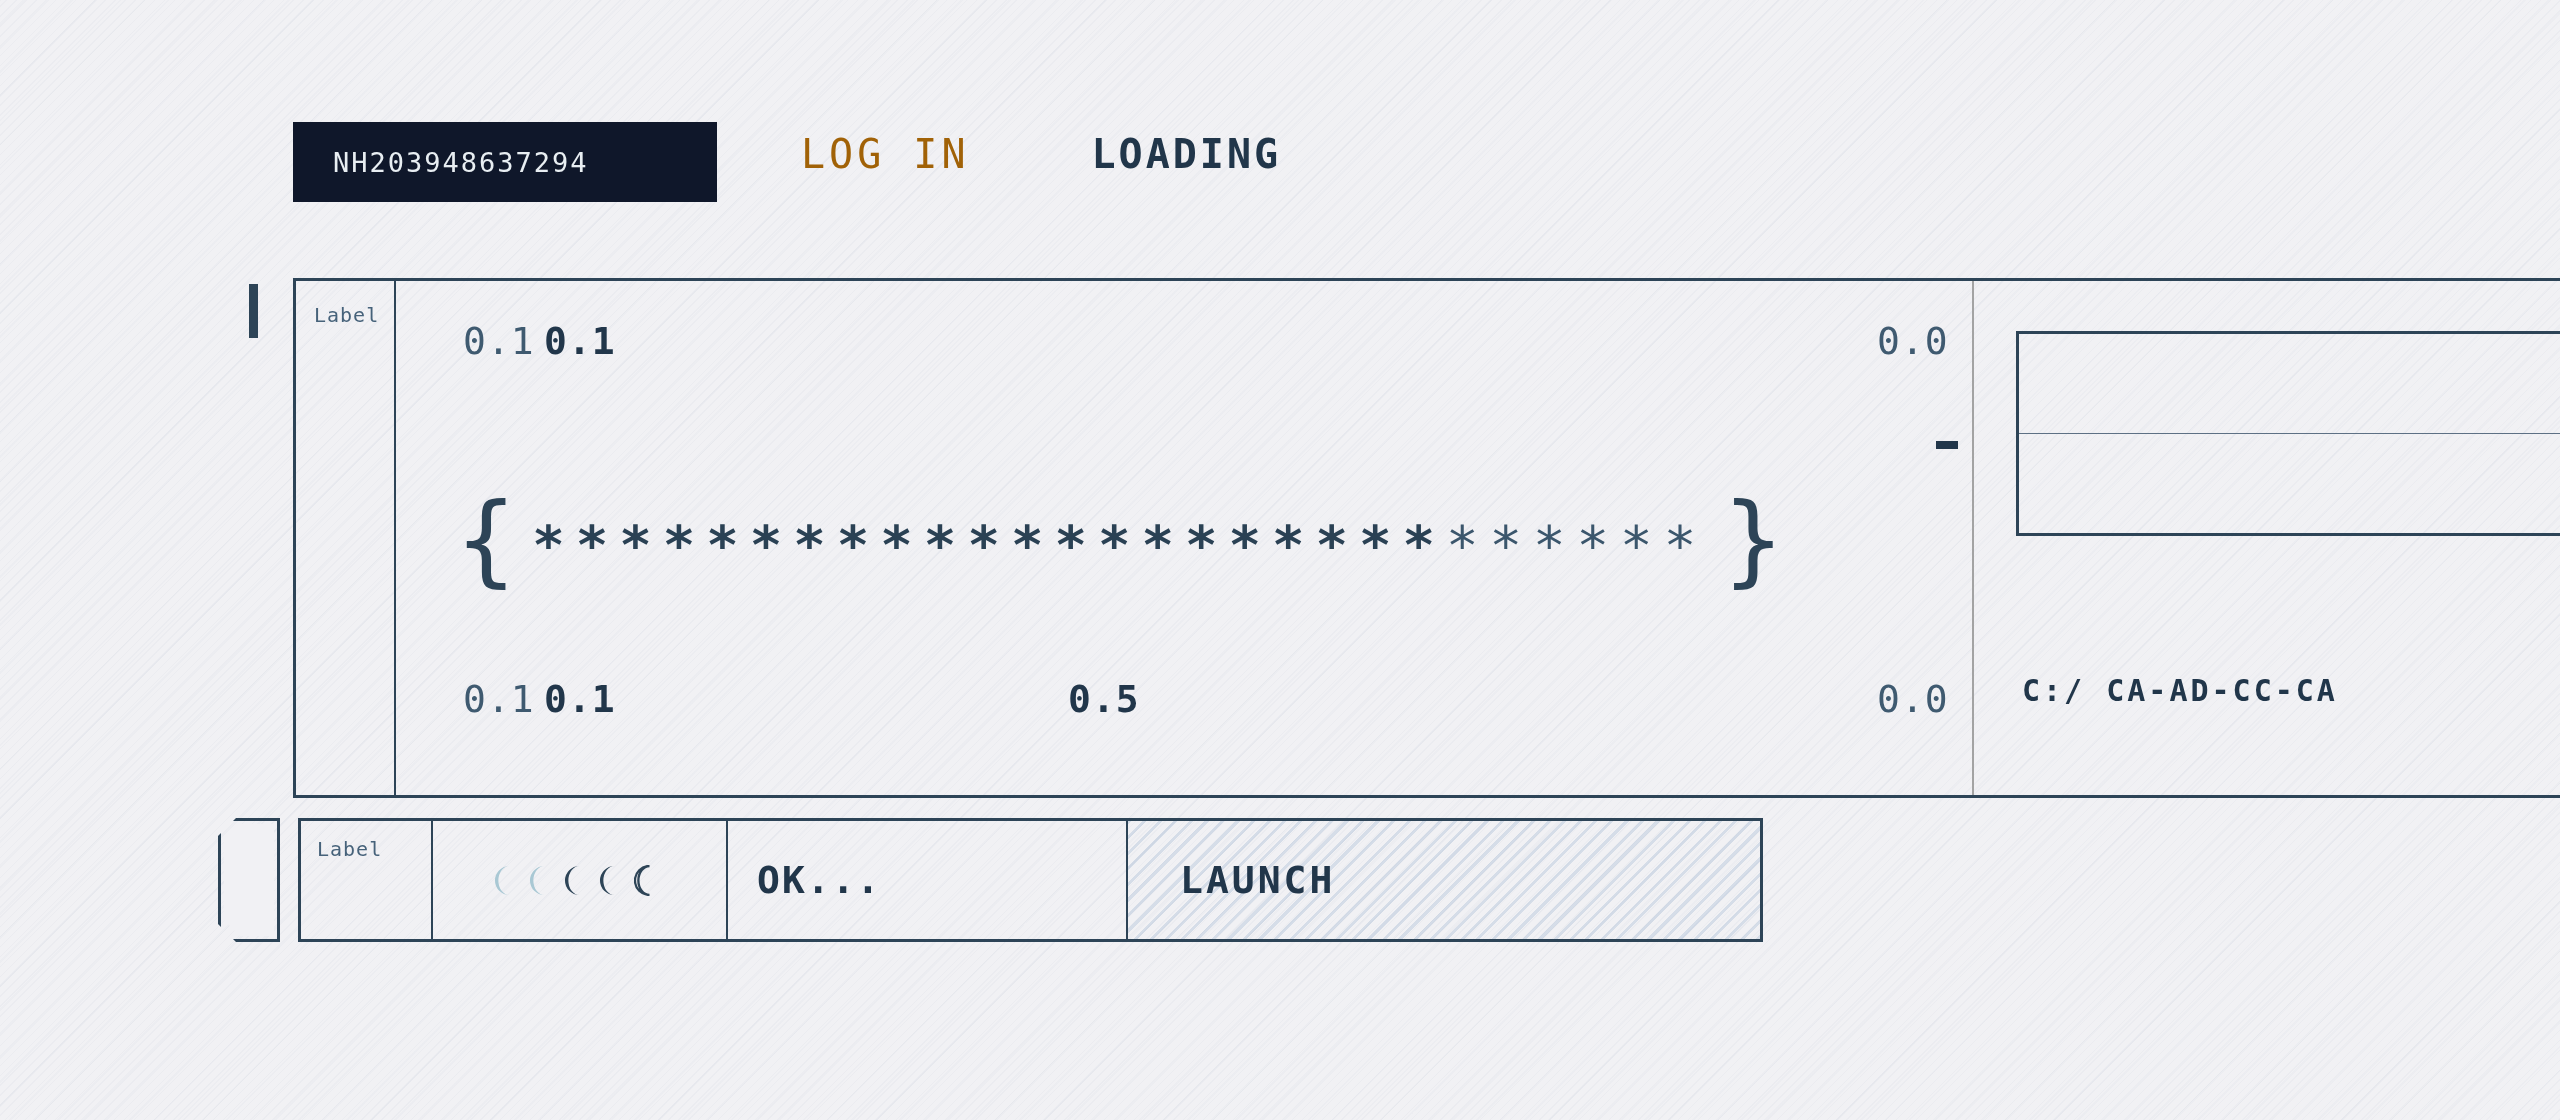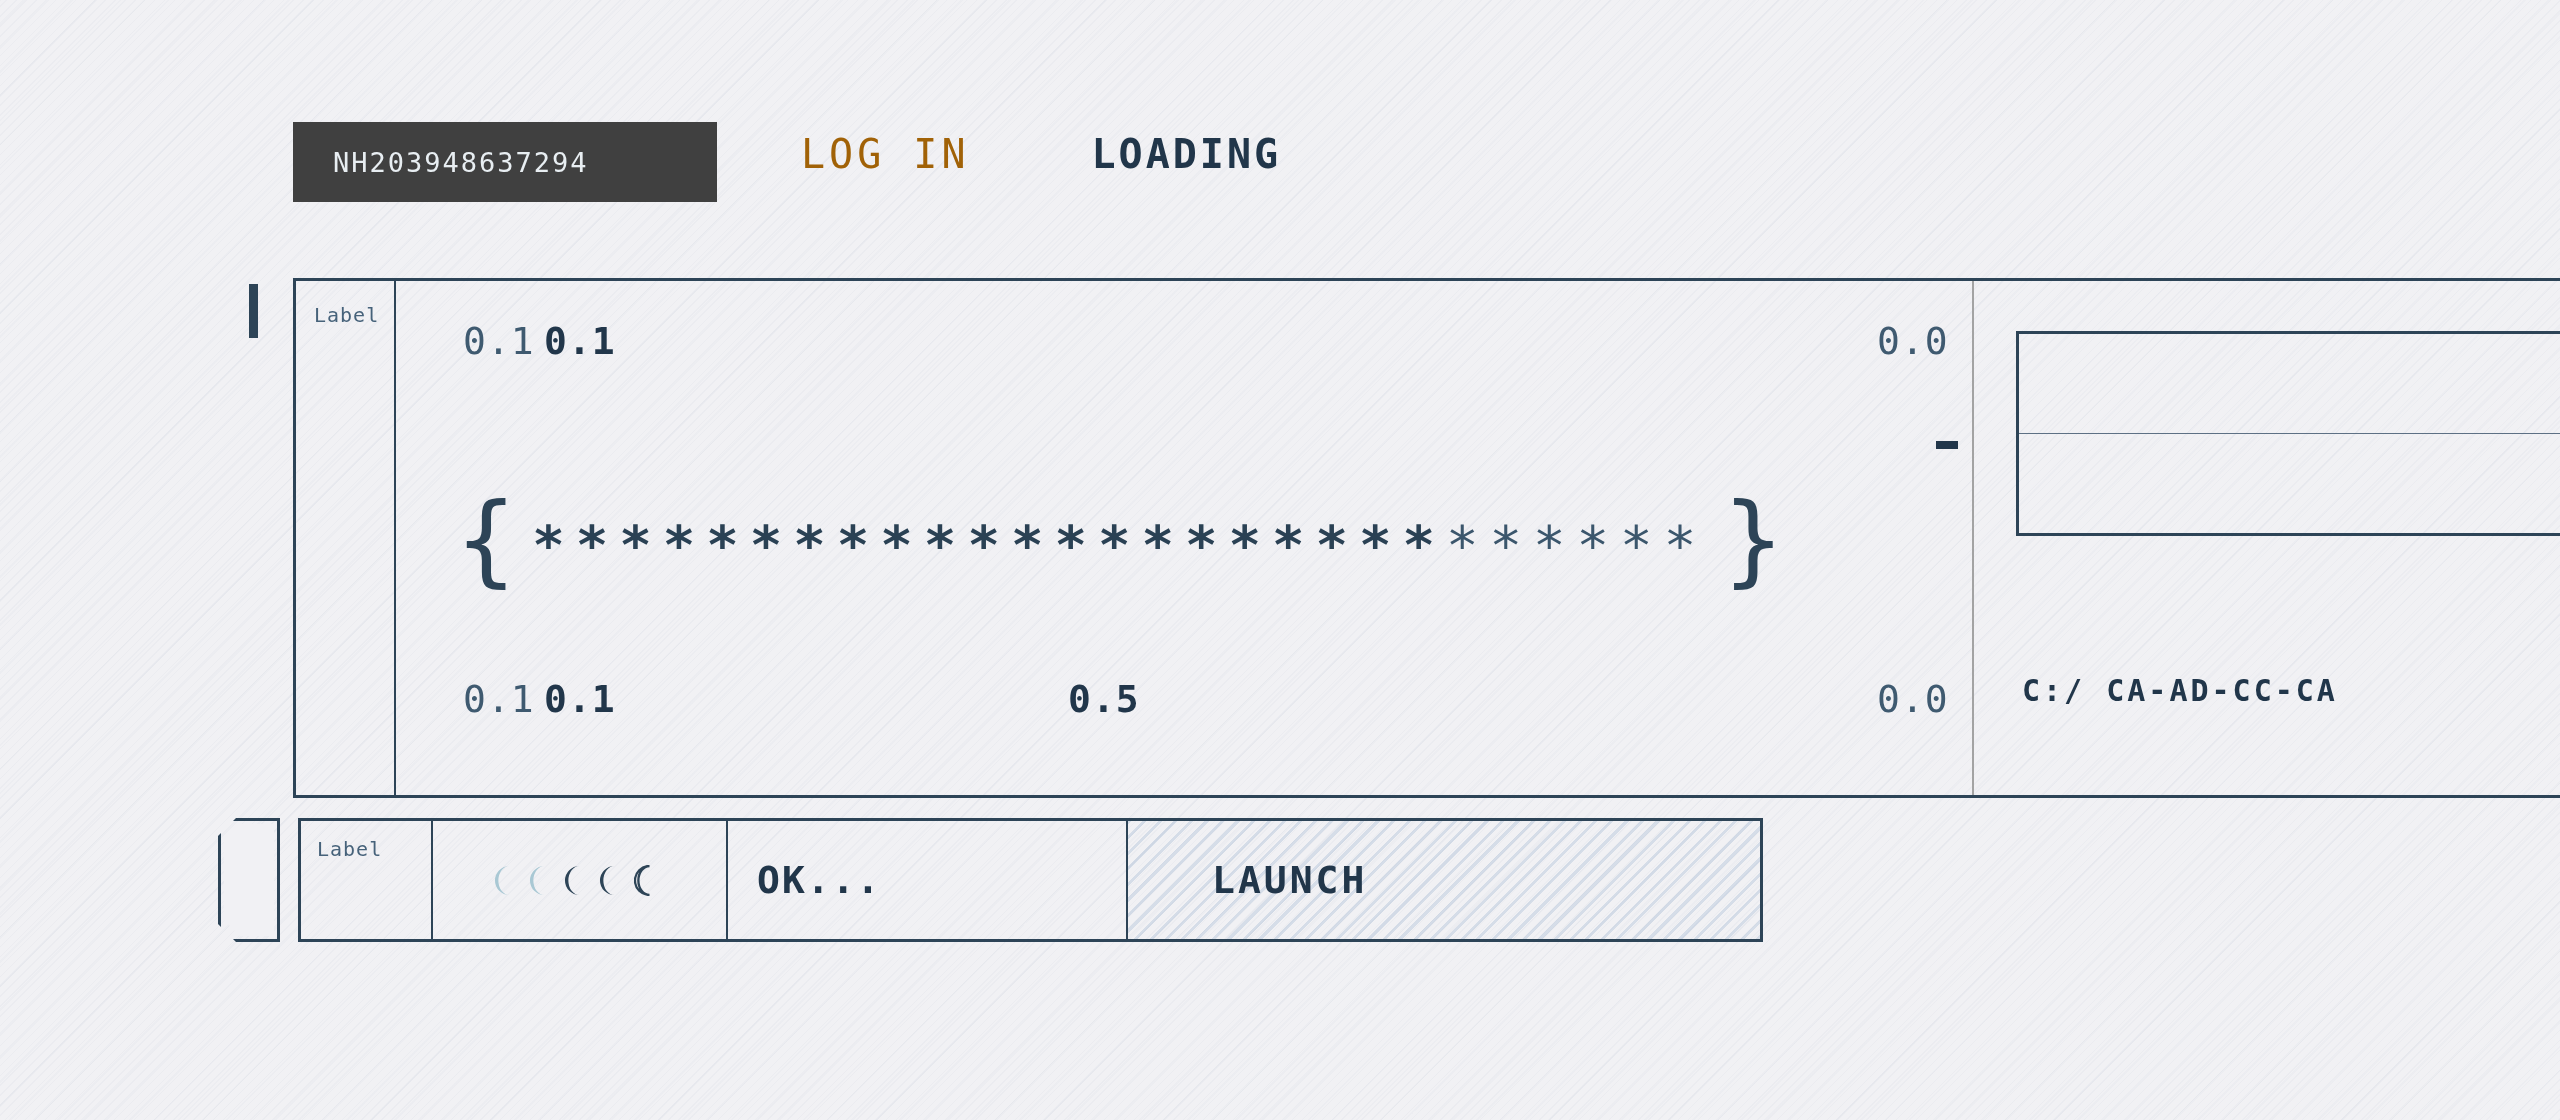--- a/index.html
+++ b/index.html
@@ -47,21 +47,21 @@
   
   .header {
     position: absolute;
     left: 293px;
     top: 114px;
     height: 80px;
     display: flex;
     align-items: center;
   }
   .id-badge {
-    background-color: #404040;
+    background-color: #0f172a;
     color: #e8eef2;
     height: 80px;
     min-width: 424px;
     display: flex;
     align-items: center;
     padding: 0 40px;
     box-sizing: border-box;
     font-size: 27px;
     letter-spacing: 2.0px;
     font-weight: 400;
@@ -297,21 +297,21 @@
   }
   .tb-ok .tb-text {
     font-size: 38px;
     color: #21364a;
     font-weight: 700;
     letter-spacing: 2px;
   }
 
   .tb-launch {
     width: 634px;
-    padding-left: 84px;
+    padding-left: 52px;
     background-image:
       repeating-linear-gradient(
         -45deg,
         rgba(150,175,205,0.30) 0px,
         rgba(150,175,205,0.30) 3px,
         rgba(0,0,0,0) 3px,
         rgba(0,0,0,0) 11px
       );
   }
   .tb-launch .tb-text {

